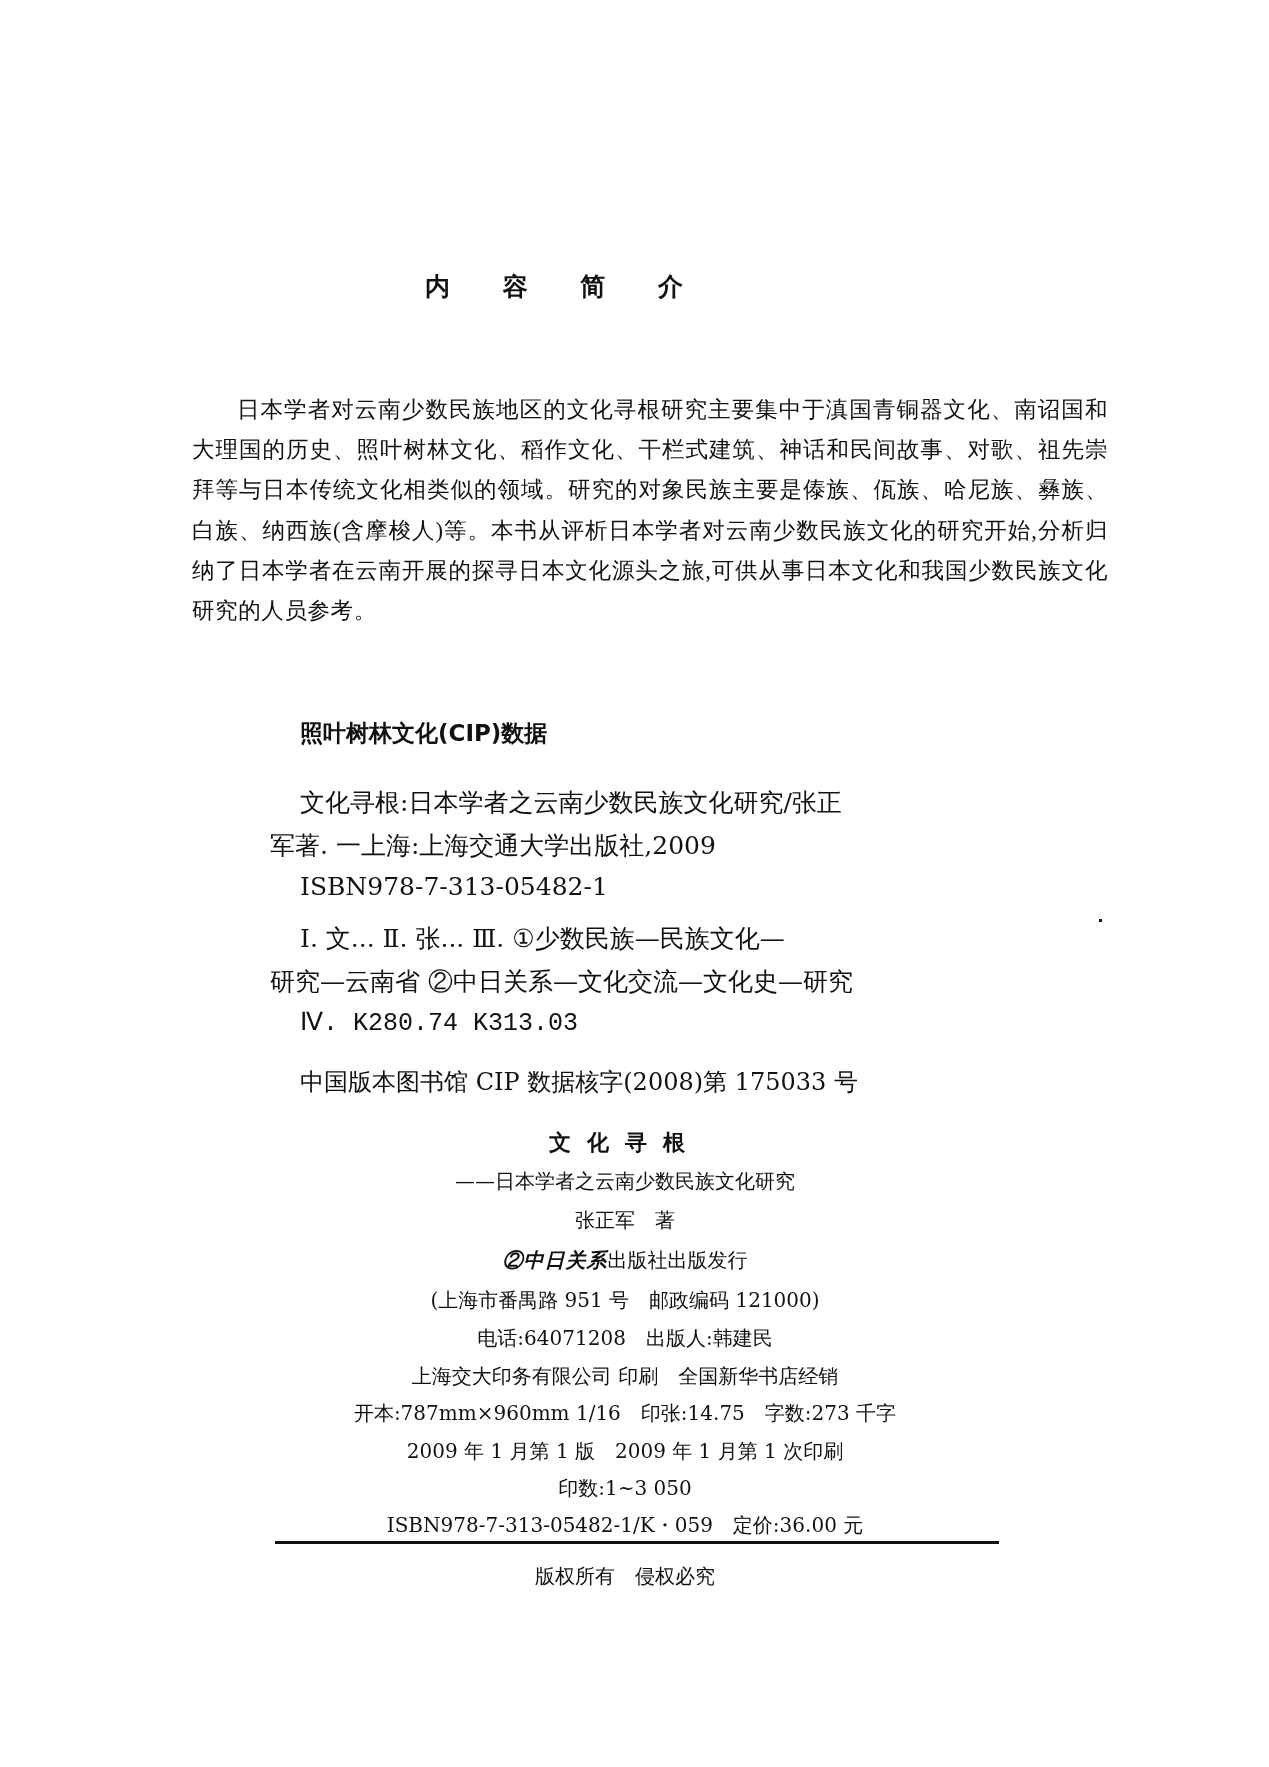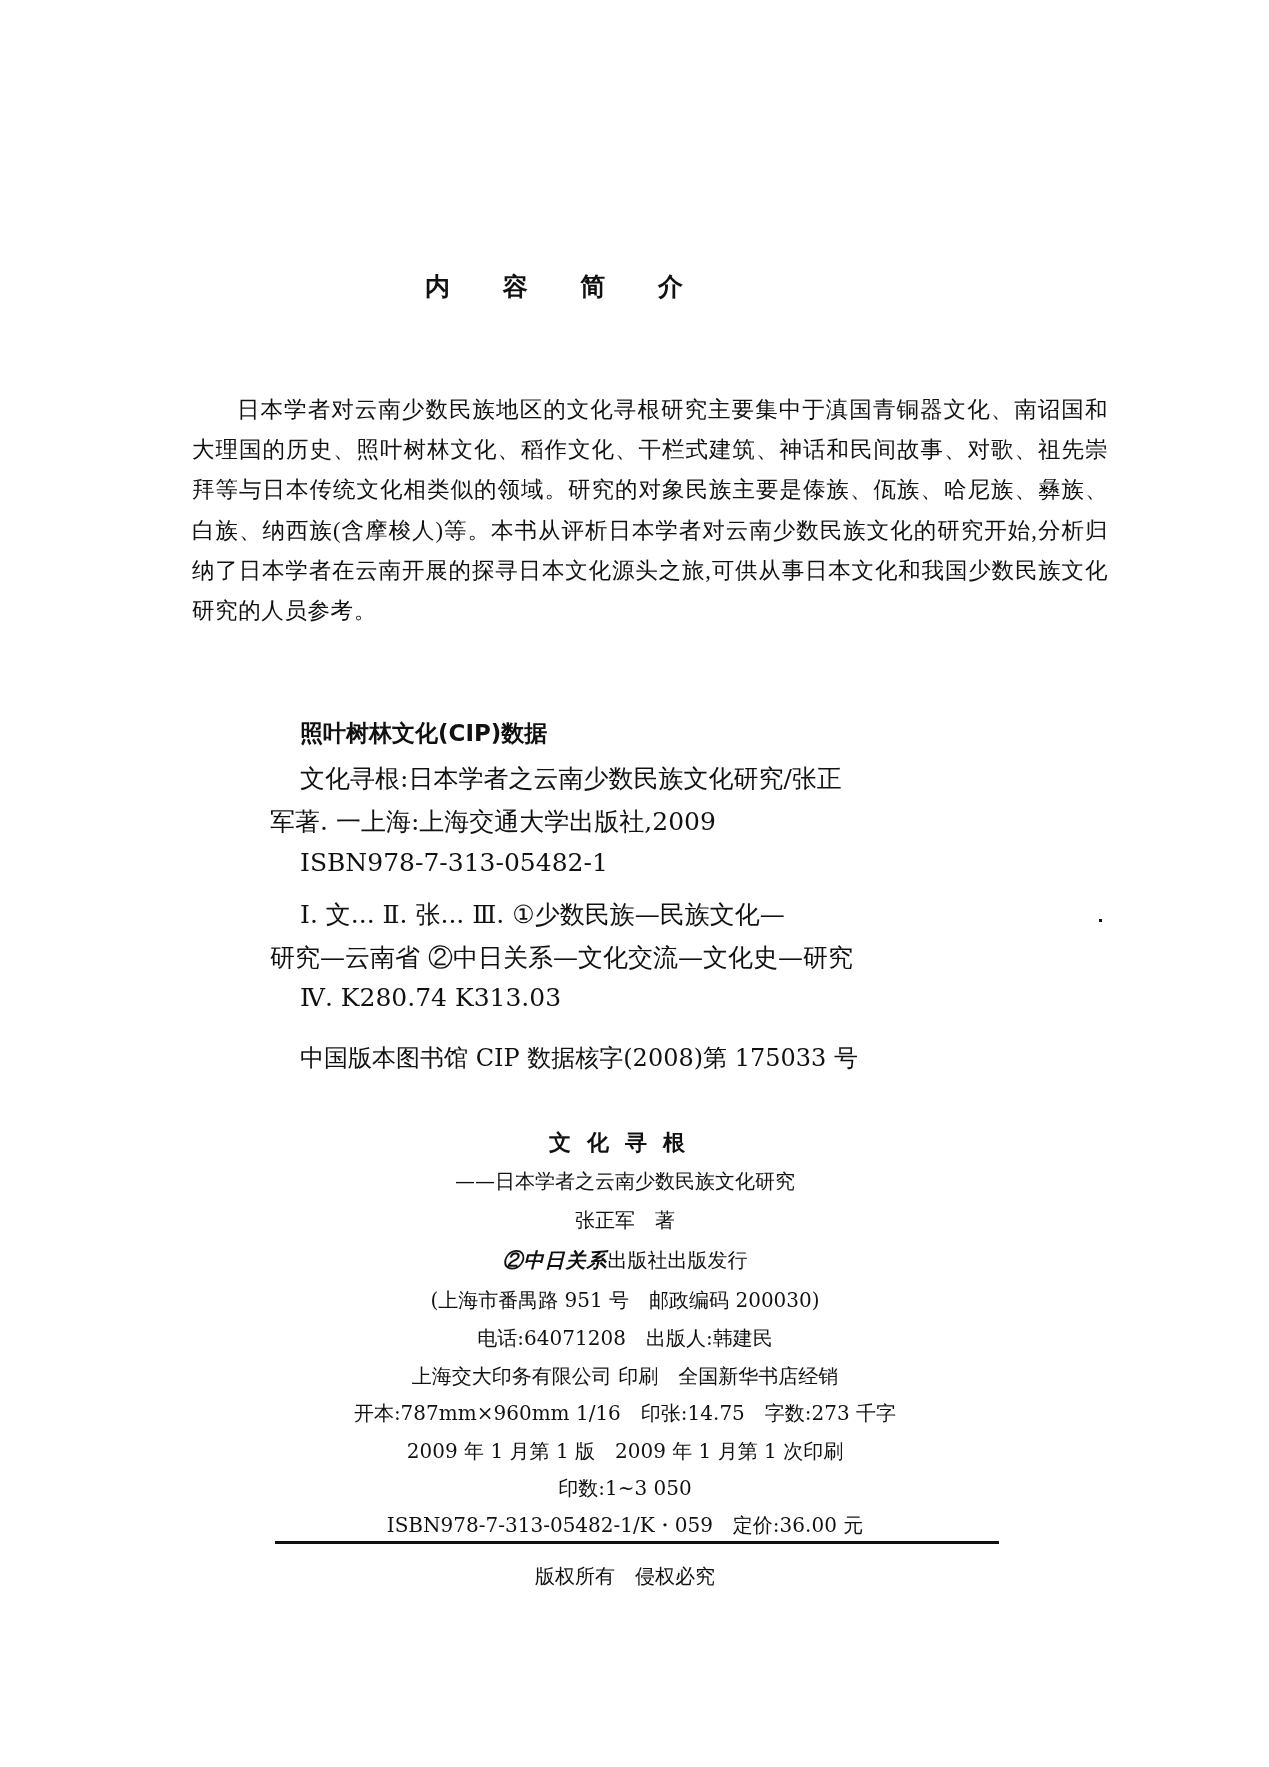--- a/index.html
+++ b/index.html
@@ -4,52 +4,52 @@
 <style>
   html, body { margin:0; padding:0; background:#ffffff; }
   body { width:1269px; height:1767px; position:relative; overflow:hidden;
          font-family:"DejaVu Serif", "Liberation Serif", serif; color:#111; }
   .abs { position:absolute; white-space:nowrap; }
   .title { left:0; width:1130px; top:270px; text-align:center; font-family:"DejaVu Sans", sans-serif;
            font-weight:bold; font-size:25px; letter-spacing:22px; }
   .para { position:absolute; left:192px; top:390px; width:916px; font-family:Liberation Serif, serif;
           font-size:22.5px; line-height:40.2px; text-align:justify; text-indent:45px; letter-spacing:0.6px; }
   .cip-head { left:300px; top:718px; font-family:"DejaVu Sans", sans-serif; font-weight:bold; font-size:23px; }
-  .cip-line { font-size:25px; left:300px; }
+  .cip-line { font-size:25px; left:300px;margin-top:24px; }
   .col { left:0; width:1250px; text-align:center; font-size:20px; }
   .col-title { font-family:"DejaVu Sans", sans-serif; font-weight:bold; font-size:22px; letter-spacing:16px; }
   .divider { position:absolute; left:275px; top:1541px; width:724px; height:3px; background:#111; }
   .dot { position:absolute; left:1099px; top:919px; width:3px; height:3px; background:#111; }
   .brand { font-style:italic; font-weight:bold; font-family:"DejaVu Serif", serif; letter-spacing:1px; }
 </style>
 </head>
 <body>
 
 <div class="abs title">内 容 简 介</div>
 
 <div class="para">日本学者对云南少数民族地区的文化寻根研究主要集中于滇国青铜器文化、南诏国和大理国的历史、照叶树林文化、稻作文化、干栏式建筑、神话和民间故事、对歌、祖先崇拜等与日本传统文化相类似的领域。研究的对象民族主要是傣族、佤族、哈尼族、彝族、白族、纳西族(含摩梭人)等。本书从评析日本学者对云南少数民族文化的研究开始,分析归纳了日本学者在云南开展的探寻日本文化源头之旅,可供从事日本文化和我国少数民族文化研究的人员参考。</div>
 
 <div class="abs cip-head">照叶树林文化(CIP)数据</div>
 <div class="abs cip-line" style="top:762px;">文化寻根:日本学者之云南少数民族文化研究/张正</div>
 <div class="abs cip-line" style="top:805px; left:270px;">军著. 一上海:上海交通大学出版社,2009</div>
 <div class="abs cip-line" style="top:848px;">ISBN978-7-313-05482-1</div>
 <div class="abs cip-line" style="top:898px;">Ⅰ. 文...   Ⅱ. 张...   Ⅲ. ①少数民族—民族文化—</div>
 <div class="abs cip-line" style="top:941px; left:270px;">研究—云南省 ②中日关系—文化交流—文化史—研究</div>
-<div class="abs cip-line" style="top:983px;">Ⅳ. K280.74 K313.03</div>
+<div class="abs cip-line" style="top:983px;font-family:Liberation Mono, monospace;">Ⅳ. K280.74 K313.03</div>
 <div class="abs cip-line" style="top:1042px; left:300px; font-size:24px;">中国版本图书馆 CIP 数据核字(2008)第 175033 号</div>
 
 <div class="dot"></div>
 
 <div class="abs col col-title" style="top:1128px;">文化寻根</div>
 <div class="abs col" style="top:1168px; font-family:'DejaVu Sans', sans-serif;">——日本学者之云南少数民族文化研究</div>
 <div class="abs col" style="top:1207px; font-family:'DejaVu Sans', sans-serif;">张正军　著</div>
 <div class="abs col" style="top:1247px;">
   <span class="brand">②中日关系</span><span>出版社出版发行</span>
 </div>
-<div class="abs col" style="top:1287px;">(上海市番禺路 951 号　邮政编码 200030)</div>
+<div class="abs col" style="top:1287px;">(上海市番禺路 951 号　邮政编码 121000)</div>
 <div class="abs col" style="top:1325px;">电话:64071208　出版人:韩建民</div>
 <div class="abs col" style="top:1363px;">上海交大印务有限公司 印刷　全国新华书店经销</div>
 <div class="abs col" style="top:1400px;">开本:787mm×960mm 1/16　印张:14.75　字数:273 千字</div>
 <div class="abs col" style="top:1438px;">2009 年 1 月第 1 版　2009 年 1 月第 1 次印刷</div>
 <div class="abs col" style="top:1475px;">印数:1~3 050</div>
 <div class="abs col" style="top:1512px;">ISBN978-7-313-05482-1/K・059　定价:36.00 元</div>
 
 <div class="divider"></div>
 
 <div class="abs col" style="top:1563px;">版权所有　侵权必究</div>

